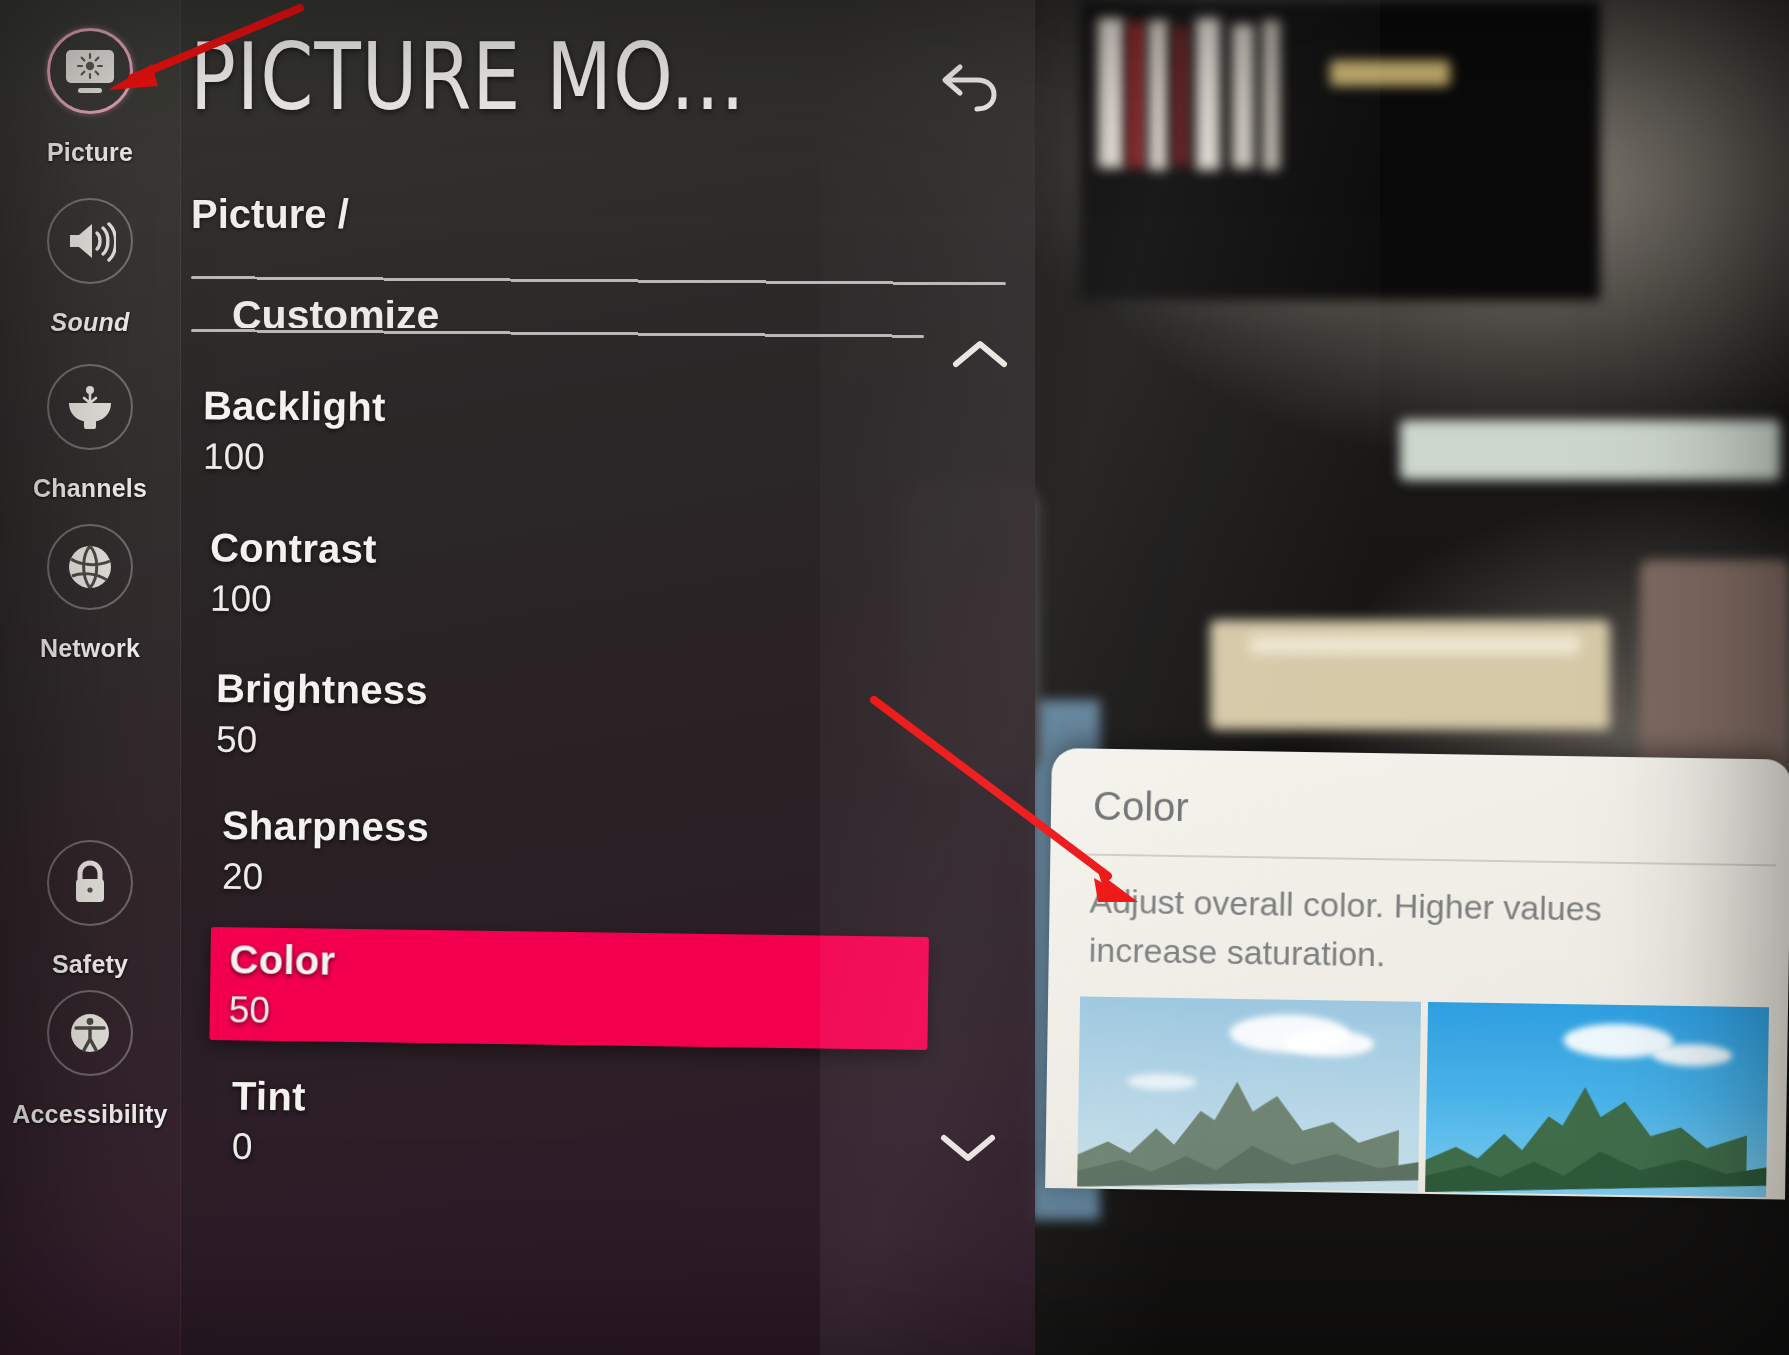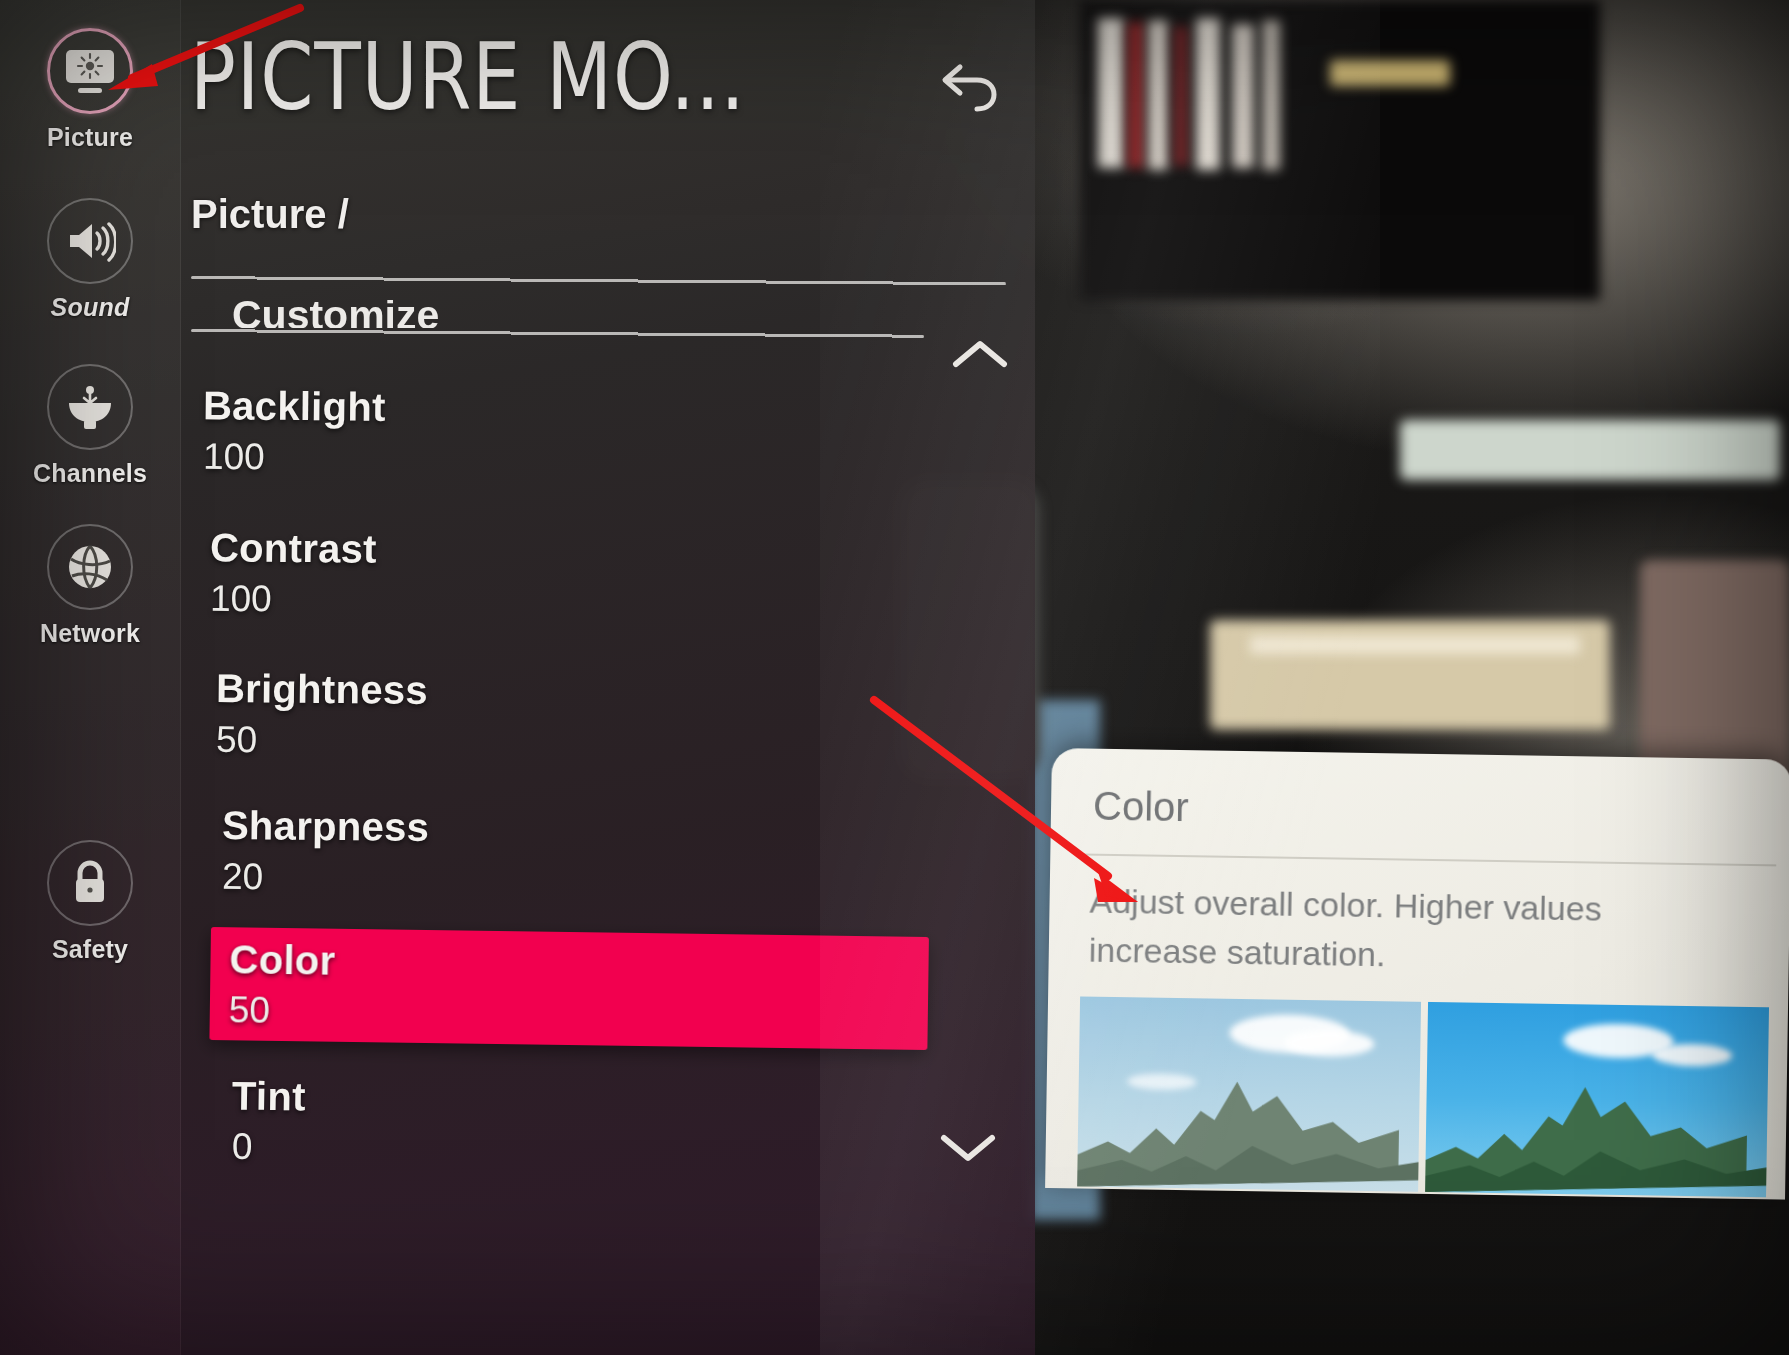--- a/index.html
+++ b/index.html
@@ -27,21 +27,21 @@
       rgba(44,33,38,.93) 62%, rgba(48,30,42,.93) 82%, rgba(50,28,44,.93) 100%);
     backdrop-filter:blur(2px);}
 
   
   .sidebar{position:absolute;left:0;top:0;width:180px;height:1355px;
     background:linear-gradient(180deg, rgba(66,66,61,.55) 0%, rgba(55,48,50,.55) 55%,
       rgba(62,34,50,.55) 100%);
     border-right:1px solid rgba(255,255,255,.06);}
 
   .side-item{position:absolute;left:0;width:180px;display:flex;flex-direction:column;
-    align-items:center;}
+    align-items:center;gap:15px;}
   .side-ic{width:86px;height:86px;border-radius:50%;border:2px solid rgba(255,255,255,.30);
     display:flex;align-items:center;justify-content:center;box-sizing:border-box;}
   .side-ic.sel{border-color:#e6a4bb;border-width:3px;box-shadow:0 0 6px rgba(230,164,187,.5);}
   .side-lb{margin-top:9px;font-size:25px;color:#f2f0ee;font-weight:600;letter-spacing:.2px;
     text-shadow:0 1px 3px rgba(0,0,0,.75);}
   .side-ic svg{display:block;}
 
   
   .page-title{position:absolute;left:190px;top:32px;font-size:92px;line-height:1;
     color:#f3f1ee;font-weight:400;letter-spacing:1px;
@@ -199,20 +199,31 @@
       <div class="side-ic">
         <svg width="44" height="50" viewBox="0 0 44 50">
           <path d="M12 22v-7a10 10 0 0 1 20 0v7" fill="none" stroke="#e7e4df" stroke-width="5"></path>
           <rect x="8" y="21" width="28" height="23" rx="4" fill="#e7e4df"></rect>
           <circle cx="22" cy="32" r="2.6" fill="#55534f"></circle>
         </svg>
       </div>
       <div class="side-lb">Safety</div>
     </div>
 
+    <div class="side-item" style="top:990px;">
+      <div class="side-ic">
+        <svg width="50" height="50" viewBox="0 0 50 50">
+          <circle cx="25" cy="25" r="19" fill="#e7e4df"></circle>
+          <circle cx="25" cy="13.5" r="3.4" fill="#4d4b47"></circle>
+          <path d="M11 20h28" stroke="#4d4b47" stroke-width="3.4" stroke-linecap="round"></path>
+          <path d="M25 20v11M25 31l-6 11M25 31l6 11" stroke="#4d4b47" stroke-width="3.4" stroke-linecap="round" fill="none"></path>
+        </svg>
+      </div>
+      <div class="side-lb">Accessibility</div>
+    </div>
   </div>
 
   <div class="page-title">PICTURE MO...</div>
 
   <div class="back-btn">
     <svg width="64" height="58" viewBox="0 0 64 58">
       <path d="M10 22h29c11 0 17 6.5 17 14.5S50 51 39 51" fill="none" stroke="#efece8" stroke-width="5" stroke-linecap="round"></path>
       <path d="M22 9L7 22l15 13" fill="none" stroke="#efece8" stroke-width="5" stroke-linecap="round" stroke-linejoin="round"></path>
     </svg>
   </div>

